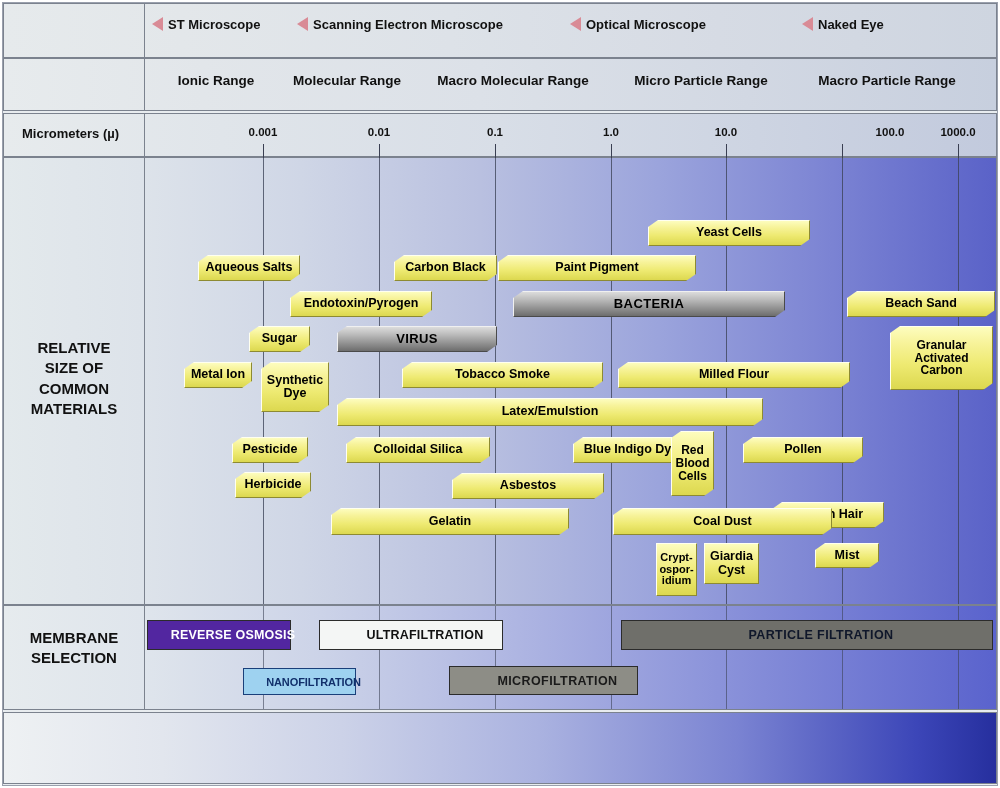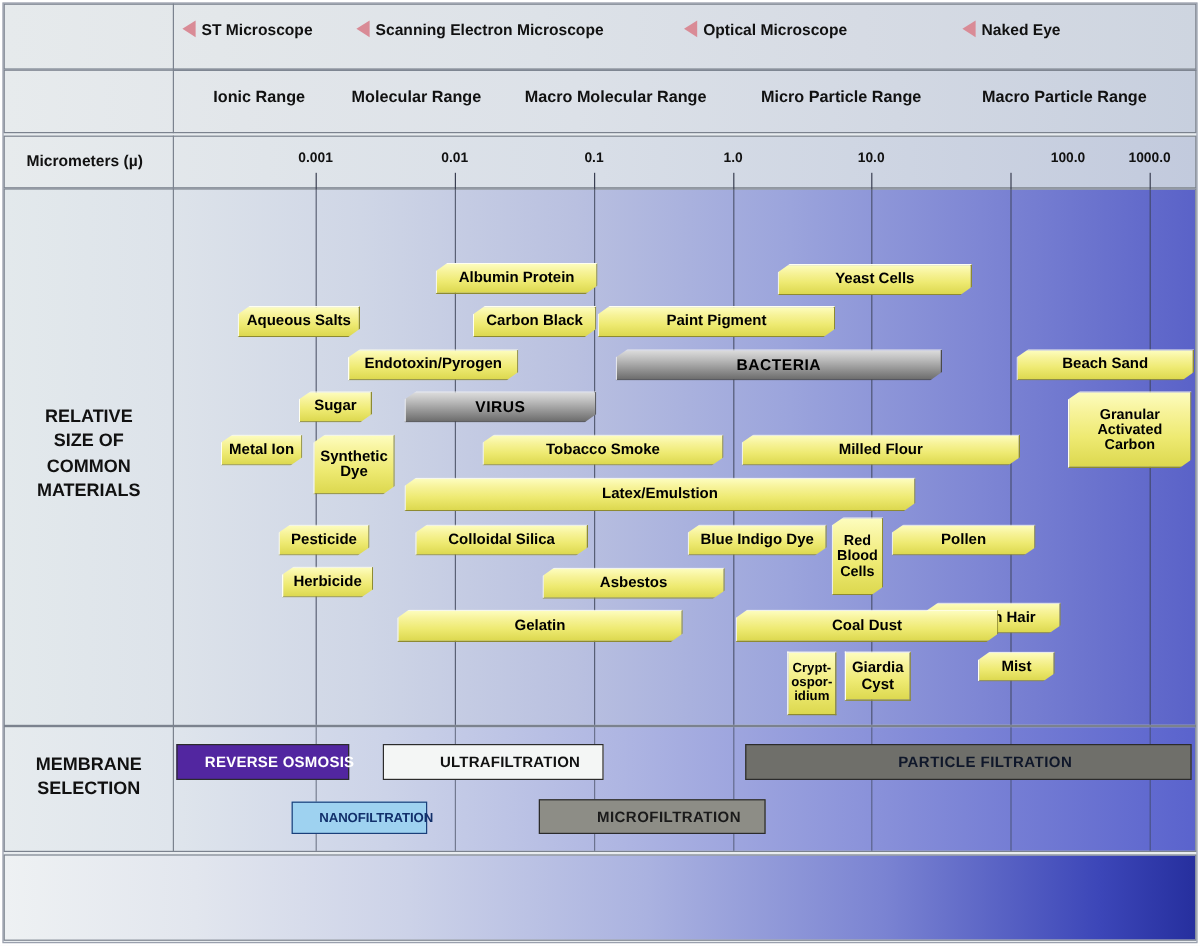--- a/index.html
+++ b/index.html
@@ -261,21 +261,20 @@
   <div class="gridline mem" style="left:842px;"></div>
   <div class="gridline mem" style="left:958px;"></div>
 
   <div class="rowlabel" id="relative-size-label">RELATIVE
 SIZE OF
 COMMON
 MATERIALS</div>
   <div class="rowlabel" id="membrane-sel-label">MEMBRANE
 SELECTION</div>
 
-  <div class="bar yellow" style="left:363px; top:219px; width:135px; height:26px;">Albumin Protein</div>
   <div class="bar yellow" style="left:648px; top:220px; width:162px; height:26px;">Yeast Cells</div>
 
   <div class="bar yellow" style="left:198px; top:255px; width:102px; height:26px;">Aqueous Salts</div>
   <div class="bar yellow" style="left:394px; top:255px; width:103px; height:26px;">Carbon Black</div>
   <div class="bar yellow" style="left:498px; top:255px; width:198px; height:26px;">Paint Pigment</div>
 
   <div class="bar yellow" style="left:290px; top:291px; width:142px; height:26px;">Endotoxin/Pyrogen</div>
   <div class="bar gray" style="left:513px; top:291px; width:272px; height:26px;">BACTERIA</div>
   <div class="bar yellow" style="left:847px; top:291px; width:148px; height:26px;">Beach Sand</div>
 
@@ -289,21 +288,21 @@
   <div class="bar yellow" style="left:261px; top:362px; width:68px; height:50px; font-size:12.5px;">Synthetic
 Dye</div>
   <div class="bar yellow" style="left:618px; top:362px; width:232px; height:26px;">Milled Flour</div>
   <div class="bar yellow" style="left:402px; top:362px; width:201px; height:26px;">Tobacco Smoke</div>
 
   <div class="bar yellow" style="left:337px; top:398px; width:426px; height:28px;">Latex/Emulstion</div>
 
   <div class="bar yellow" style="left:232px; top:437px; width:76px; height:26px;">Pesticide</div>
   <div class="bar yellow" style="left:346px; top:437px; width:144px; height:26px;">Colloidal Silica</div>
   <div class="bar yellow" style="left:573px; top:437px; width:116px; height:26px;">Blue Indigo Dye</div>
-  <div class="bar yellow" style="left:693px; top:431px; width:43px; height:65px; font-size:12px;">Red
+  <div class="bar yellow" style="left:671px; top:431px; width:43px; height:65px; font-size:12px;">Red
 Blood
 Cells</div>
   <div class="bar yellow" style="left:743px; top:437px; width:120px; height:26px;">Pollen</div>
 
   <div class="bar yellow" style="left:235px; top:472px; width:76px; height:26px;">Herbicide</div>
   <div class="bar yellow" style="left:452px; top:473px; width:152px; height:26px;">Asbestos</div>
   <div class="bar yellow" style="left:772px; top:473px; width:112px; height:26px;margin-top:29px;">Human Hair</div>
 
   <div class="bar yellow" style="left:331px; top:508px; width:238px; height:27px;">Gelatin</div>
   <div class="bar yellow" style="left:613px; top:508px; width:219px; height:27px;">Coal Dust</div>

